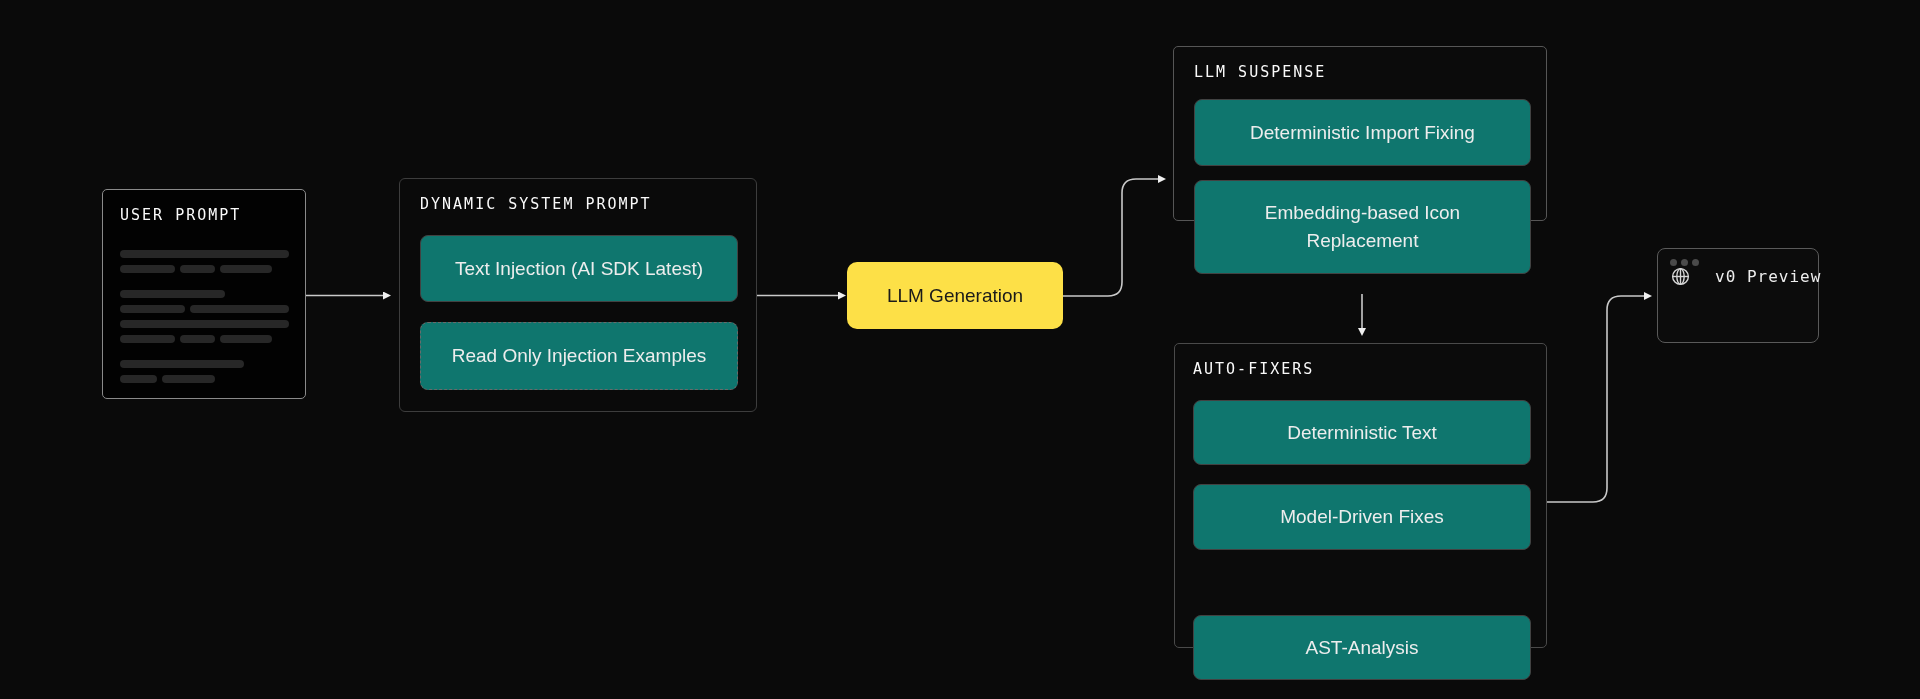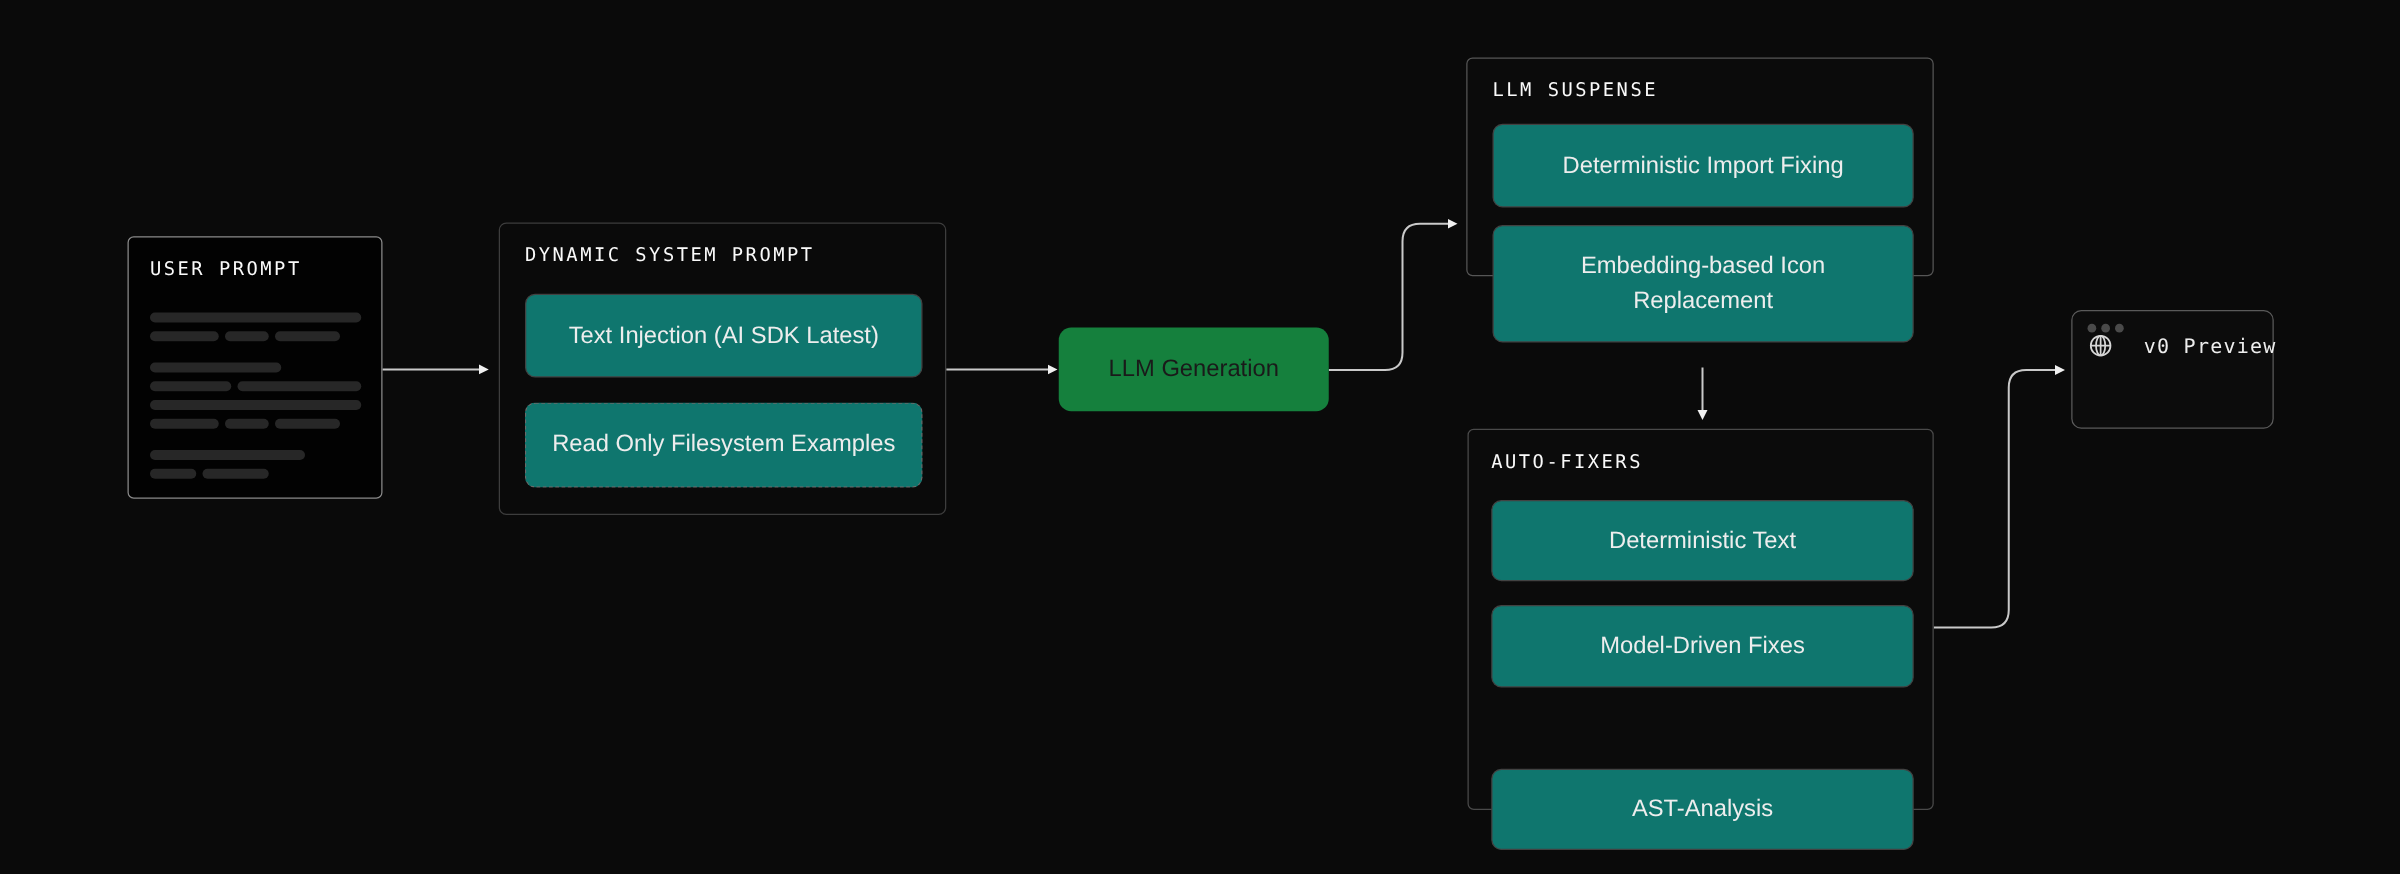--- a/index.html
+++ b/index.html
@@ -87,21 +87,21 @@
     background: #0a0a0a;
   }
   .dsp .item-box { position: absolute; left: 20px; width: 318px; }
   .dsp .dsp-item-1 { top: 56px; height: 67px; }
   .dsp .dsp-item-2 { top: 143px; height: 68px; }
   
   .llm-gen {
     position: absolute;
     left: 847px; top: 262px;
     width: 216px; height: 67px;
-    background: #15803d;
+    background: #fde047;
     border-radius: 10px;
     color: #1a1a1a;
     font-size: 19px;
     display: flex;
     align-items: center;
     justify-content: center;
     box-sizing: border-box;
   }
   
   .suspense {
@@ -210,21 +210,21 @@
       <div class="skel-row">
           <div class="skel-bar" style="width:37px"></div>
           <div class="skel-bar" style="width:53px"></div>
         </div>
     </div>
   </div>
 
   <div class="panel dsp">
     <div class="panel-title">DYNAMIC SYSTEM PROMPT</div>
     <div class="item-box dsp-item-1">Text Injection (AI SDK Latest)</div>
-    <div class="item-box dashed dsp-item-2">Read Only Filesystem Examples</div>
+    <div class="item-box dashed dsp-item-2">Read Only Injection Examples</div>
   </div>
 
   <div class="llm-gen">LLM Generation</div>
 
   <div class="panel suspense">
     <div class="panel-title">LLM SUSPENSE</div>
     <div class="item-box sus-item-1">Deterministic Import Fixing</div>
     <div class="item-box sus-item-2">Embedding-based Icon Replacement</div>
   </div>
 

